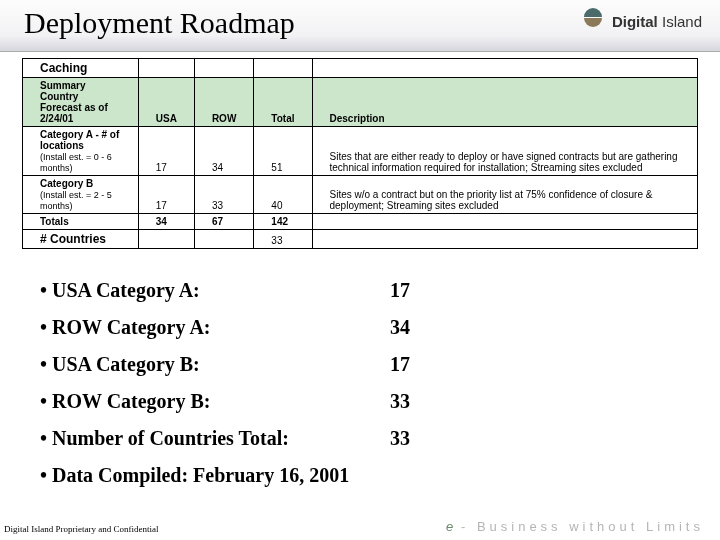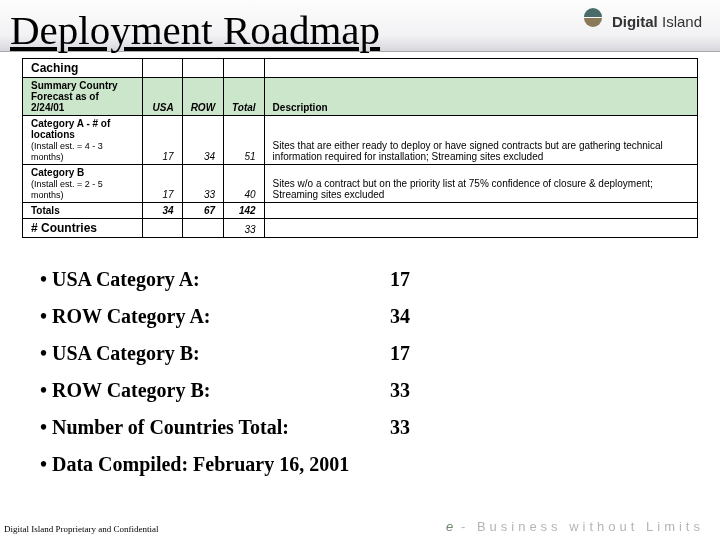--- a/index.html
+++ b/index.html
@@ -1,27 +1,27 @@
 <!DOCTYPE html>
 <html><head>
 <meta charset="utf-8">
 <style>
   * { box-sizing: border-box; margin: 0; padding: 0; }
   html, body { width: 720px; height: 540px; font-family: "Times New Roman", serif; background: #fff; color: #000; overflow: hidden; }
   .header { position: relative; height: 52px; border-bottom: 1px solid #aaa; background: linear-gradient(#fdfdfd 0%, #f2f2f4 70%, #d6d6de 100%); }
-  .title { font-size: 41px; padding: 6px 0 0 10px; text-decoration: underline; }
+  .title { font-size: 30px; padding: 6px 0 0 24px; }
   .brand { position: absolute; right: 18px; top: 8px; display: flex; align-items: center; gap: 6px; }
   .brand-text { font-family: Liberation Sans, sans-serif; font-size: 15px; color: #333; }
   .brand-text .bold { font-weight: bold; }
   .logo { width: 26px; height: 26px; position: relative; }
   .logo::before { content: ""; position: absolute; left: 4px; top: 0; width: 18px; height: 9px; background: #4b6b6b; border-radius: 9px 9px 0 0; }
   .logo::after  { content: ""; position: absolute; left: 4px; top: 10px; width: 18px; height: 9px; background: #8a7a5a; border-radius: 0 0 9px 9px; }
   .sheet { margin: 6px 22px 0 22px; border-collapse: collapse; width: 676px; font-family: Arial, sans-serif; font-size: 10px; }
-  .sheet td, .sheet th { border: 1px solid #000; padding: 2px 8px; vertical-align: top; text-align: left; }
-  .sheet .num { text-align: right; vertical-align: bottom; font-style: italic; }
+  .sheet td, .sheet th { border: 1px solid #000; padding: 2px 17px; vertical-align: top; text-align: left; }
+  .sheet .num { text-align: left; vertical-align: bottom; }
   .cache { font-weight: bold; font-size: 12px; }
   .greenrow td { background: #cce6cc; }
   .greenrow .hdr { font-weight: bold; vertical-align: bottom; }
   .desc-hdr { text-align: right; }
   .rowlabel { font-weight: bold; }
   .totals { font-weight: bold; text-align: center; }
   .install { font-weight: normal; font-size: 9px; }
   .bullets { margin: 30px 40px 0 40px; font-size: 20px; }
   .brow { display: flex; margin-bottom: 14px; font-weight: bold; }
   .brow .label { width: 350px; }
@@ -51,21 +51,21 @@
     <td style="width:436px"></td>
   </tr>
   <tr class="greenrow">
     <td class="hdr">Summary Country Forecast as of 2/24/01</td>
     <td class="hdr num">USA</td>
     <td class="hdr num">ROW</td>
     <td class="hdr num">Total</td>
     <td class="hdr desc-hdr">Description</td>
   </tr>
   <tr>
-    <td><span class="rowlabel">Category A  - # of locations</span><br><span class="install">(Install est. = 4 - 3 months)</span></td>
+    <td><span class="rowlabel">Category A  - # of locations</span><br><span class="install">(Install est. = 0 - 6 months)</span></td>
     <td class="num">17</td>
     <td class="num">34</td>
     <td class="num">51</td>
     <td style="vertical-align:bottom">Sites that are either ready to deploy or have signed contracts but are gathering technical information required for installation; Streaming sites excluded</td>
   </tr>
   <tr>
     <td><span class="rowlabel">Category B</span><br><span class="install">(Install est. = 2 - 5 months)</span></td>
     <td class="num">17</td>
     <td class="num">33</td>
     <td class="num">40</td>

